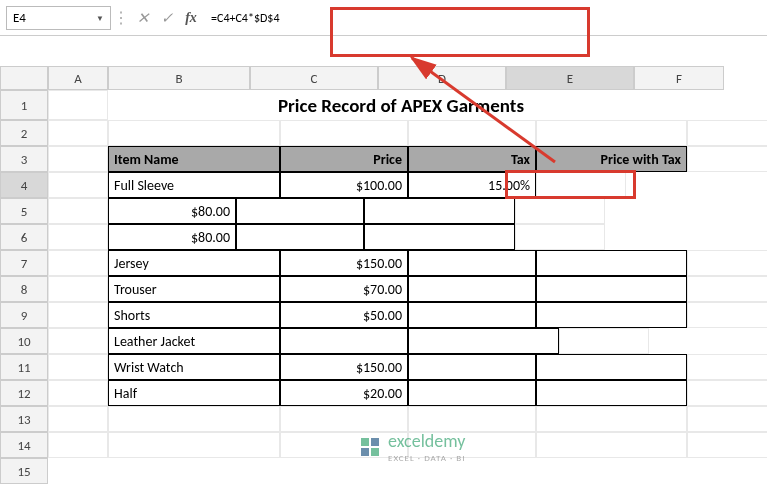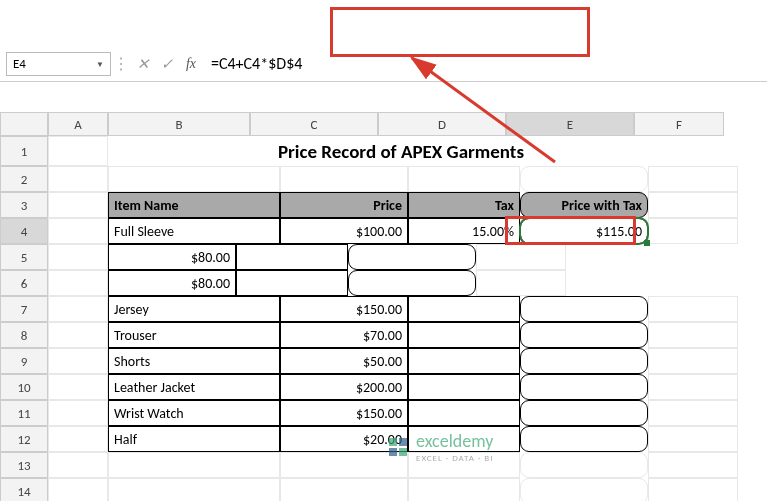--- a/index.html
+++ b/index.html
@@ -1,24 +1,24 @@
 <!DOCTYPE html>
 <html><head>
 <meta charset="utf-8">
 <style>
 * { box-sizing: border-box; margin: 0; padding: 0; }
 body { font-family: Calibri, Arial, sans-serif; background: #fff; position: relative; width: 767px; height: 501px; overflow: hidden; }
 
-.formula-bar { display: flex; align-items: center; height: 36px; border-bottom: 1px solid #ccc; background: #fff; padding: 0 6px; margin-top: 46px; }
+.formula-bar { display: flex; align-items: center; height: 36px; border-bottom: 1px solid #ccc; background: #fff; padding: 0 6px; }
 .name-box { width: 105px; height: 24px; border: 1px solid #bbb; background: #fff; font-size: 13px; padding: 2px 6px; display: flex; align-items: center; justify-content: space-between; }
 .name-box-drop { font-size: 8px; color: #555; }
 .fb-sep { width: 20px; display: flex; justify-content: center; color: #aaa; }
 .fb-btn { width: 24px; height: 24px; display: flex; align-items: center; justify-content: center; color: #999; font-size: 15px; font-style: italic; }
-.fx { font-weight: normal; font-style: italic; font-size: 14px; color: #555; font-family: "Times New Roman", serif; }
-.formula-input { flex: 1; height: 24px; font-size: 16px; padding: 2px 8px; display: flex; }
+.fx { font-weight: bold; font-style: italic; font-size: 14px; color: #555; font-family: "Times New Roman", serif; }
+.formula-input { flex: 1; height: 24px; font-size: 12px; padding: 2px 8px; display: flex; align-items: center; }
 
 .formula-highlight { position: absolute; border: 3px solid #d83a2e; top: 7px; left: 330px; width: 260px; height: 50px; z-index: 10; pointer-events: none; }
 
 .grid-area { position: relative; margin-top: 30px; display: flex; }
 .corner { width: 48px; height: 24px; border: 1px solid #ccc; background: #f3f3f3; position: absolute; left: 0; top: 0; }
 .col-headers { display: flex; position: absolute; left: 48px; top: 0; }
 .col-h { height: 24px; border: 1px solid #ccc; background: #f3f3f3; display: flex; align-items: center; justify-content: center; font-size: 13px; color: #444; }
 .col-A { width: 60px; }
 .col-B { width: 142px; }
 .col-C { width: 128px; }
@@ -30,38 +30,38 @@
 .row-headers { position: absolute; left: 0; top: 24px; }
 .row-h { width: 48px; height: 26px; border: 1px solid #ccc; background: #f3f3f3; display: flex; align-items: center; justify-content: center; font-size: 13px; color: #444; }
 .row-h-active { background: #d8d8d8; }
 
 .cells { position: absolute; left: 48px; top: 24px; }
 .row { display: flex; height: 26px; }
 .cell { border: 1px solid #e8e8e8; display: flex; align-items: center; padding: 0 5px; font-size: 14px; }
 .c-A { width: 60px; }
 .c-B { width: 172px; }
 .c-C { width: 128px; justify-content: flex-end; padding-left: 8px; }
-.c-D { width: 112px; justify-content: flex-end; }
-.c-E { width: 128px; justify-content: flex-end; border-radius: 9px; }
+.c-D { width: 128px; justify-content: flex-end; }
+.c-E { width: 151px; justify-content: flex-end; }
 .c-F { width: 90px; }
 
 .title-row { height: 30px; }
 .title-cell { width: 586px; border: none; justify-content: center; font-weight: bold; font-size: 19px; }
 
 .hdr-cell { background: #a9a9a9; font-weight: bold; border: 1.5px solid #000; }
 .data-cell { border: 1.5px solid #000; }
 
 .selected { outline: 2px solid #2a7a3a; outline-offset: -1px; position: relative; }
 .fill-handle { position: absolute; right: -3px; bottom: -3px; width: 6px; height: 6px; background: #2a7a3a; }
 
 .result-hl { position: absolute; border: 3px solid #d83a2e; pointer-events: none; z-index: 5; }
 
 .arrow-svg { position: absolute; pointer-events: none; z-index: 8; }
 
-.watermark { position: absolute; left: 386px; top: 430px; display: flex; align-items: center; gap: 6px; opacity: 0.7; }
+.watermark { position: absolute; left: 358px; top: 430px; display: flex; align-items: center; gap: 6px; opacity: 0.7; }
 .wm-icon { width: 24px; height: 24px; }
 .wm-text { font-size: 18px; color: #3ba674; font-weight: 500; }
 .wm-sub { font-size: 9px; color: #888; letter-spacing: 1px; }
 </style>
 </head>
 <body>
 
 <div class="formula-bar">
   <div class="name-box">
     <span>E4</span>
@@ -129,24 +129,20 @@
       <div class="cell c-D hdr-cell">Tax</div>
       <div class="cell c-E hdr-cell">Price with Tax</div>
       <div class="cell c-F"></div>
     </div>
 
     <div class="row">
       <div class="cell c-A"></div>
       <div class="cell c-B data-cell">Full Sleeve</div>
       <div class="cell c-C data-cell">$100.00</div>
       <div class="cell c-D data-cell">15.00%</div>
-      <div class="cell c-E data-cell selected">
-        <span>$115.00</span>
-        <div class="fill-handle"></div>
-      </div>
       <div class="cell c-F"></div>
     </div>
 
     <div class="row">
       <div class="cell c-A"></div>
       <div class="cell c-C data-cell">$80.00</div>
       <div class="cell c-D data-cell"></div>
       <div class="cell c-E data-cell"></div>
       <div class="cell c-F"></div>
     </div>
@@ -177,21 +173,20 @@
       <div class="cell c-A"></div>
       <div class="cell c-B data-cell">Shorts</div>
       <div class="cell c-C data-cell">$50.00</div>
       <div class="cell c-D data-cell"></div>
       <div class="cell c-E data-cell"></div>
       <div class="cell c-F"></div>
     </div>
     <div class="row">
       <div class="cell c-A"></div>
       <div class="cell c-B data-cell">Leather Jacket</div>
-      <div class="cell c-C data-cell">$200.00</div>
       <div class="cell c-D data-cell"></div>
       <div class="cell c-E data-cell"></div>
       <div class="cell c-F"></div>
     </div>
     <div class="row">
       <div class="cell c-A"></div>
       <div class="cell c-B data-cell">Wrist Watch</div>
       <div class="cell c-C data-cell">$150.00</div>
       <div class="cell c-D data-cell"></div>
       <div class="cell c-E data-cell"></div>

